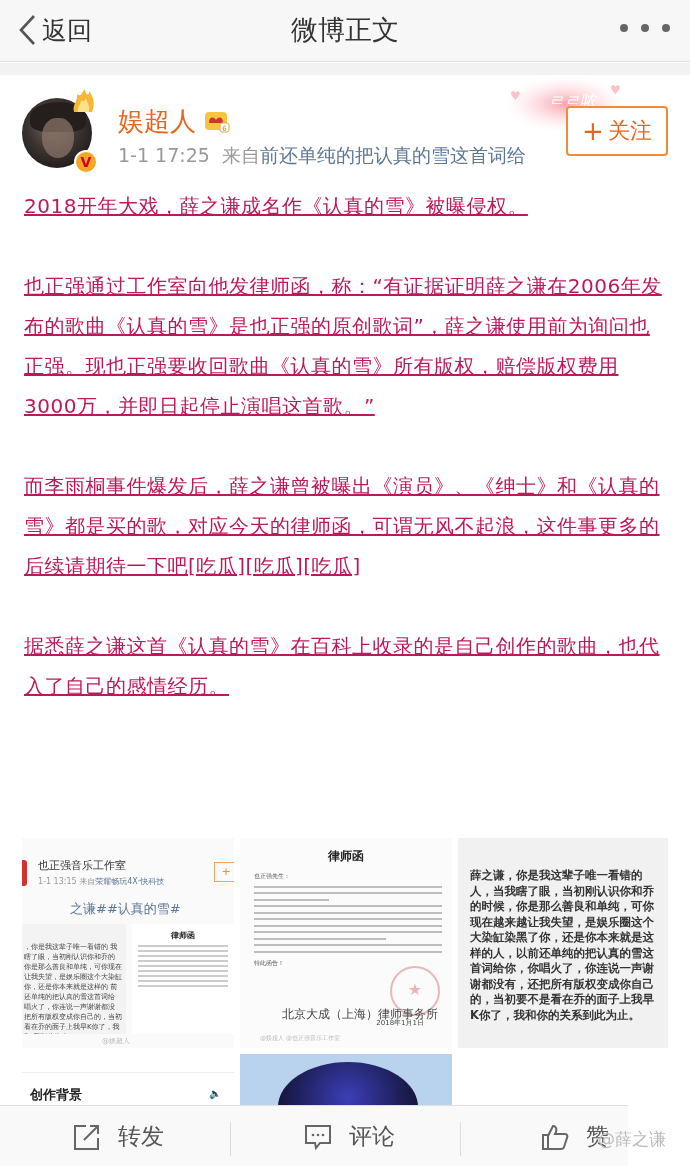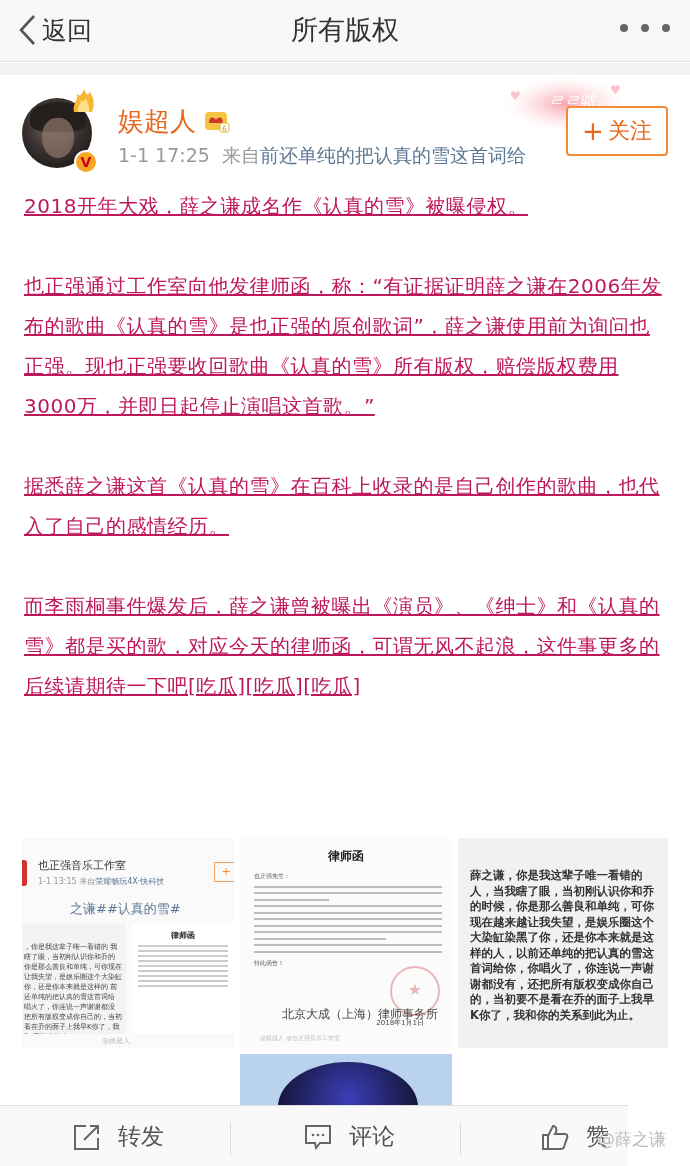--- a/index.html
+++ b/index.html
@@ -83,21 +83,21 @@
 </head>
 <body>
 
 <div class="navbar">
   <div class="nav-back">
     <svg viewBox="0 0 20 32">
         <polyline points="16,2 3,16 16,30" fill="none" stroke="#555" stroke-width="2.6"></polyline>
       </svg>
     <span>返回</span>
   </div>
-  <div class="nav-title">所有版权</div>
+  <div class="nav-title">微博正文</div>
   <div class="nav-more">
     <span></span>
       <span></span>
       <span></span>
   </div>
 </div>
 <div class="gap-strip"></div>
 
 <div class="header">
   <div class="avatar-wrap">
@@ -136,22 +136,22 @@
   </svg>
   <div class="follow-btn">
     <span class="plus">+</span>
     <span>关注</span>
   </div>
 </div>
 
 <div class="content">
   <p>2018开年大戏，薛之谦成名作《认真的雪》被曝侵权。</p>
   <p>也正强通过工作室向他发律师函，称：“有证据证明薛之谦在2006年发布的歌曲《认真的雪》是也正强的原创歌词”，薛之谦使用前为询问也正强。现也正强要收回歌曲《认真的雪》所有版权，赔偿版权费用3000万，并即日起停止演唱这首歌。”</p>
+  <p>而李雨桐事件爆发后，薛之谦曾被曝出《演员》、《绅士》和《认真的雪》都是买的歌，对应今天的律师函，可谓无风不起浪，这件事更多的后续请期待一下吧[吃瓜][吃瓜][吃瓜]</p>
   <p>据悉薛之谦这首《认真的雪》在百科上收录的是自己创作的歌曲，也代入了自己的感情经历。</p>
-  <p>而李雨桐事件爆发后，薛之谦曾被曝出《演员》、《绅士》和《认真的雪》都是买的歌，对应今天的律师函，可谓无风不起浪，这件事更多的后续请期待一下吧[吃瓜][吃瓜][吃瓜]</p>
 </div>
 
 <div class="images">
 
   <div class="img-card img1">
     <div class="i1-head">
       <div class="i1-redtab"></div>
       <div class="i1-name">也正强音乐工作室</div>
       <div class="i1-meta"><span>1-1 13:15</span> <span>来自</span><span class="src">荣耀畅玩4X·快科技</span></div>
       <div class="i1-follow">+</div>
@@ -193,20 +193,25 @@
     <div class="seal"></div>
     <div class="letter-sign">北京大成（上海）律师事务所</div>
     <div class="letter-date">2018年1月1日</div>
     <div class="wm2">@娱超人  @也正强音乐工作室</div>
   </div>
 
   <div class="img-card img3">
     <div class="note3">薛之谦，你是我这辈子唯一看错的人，当我瞎了眼，当初刚认识你和乔的时候，你是那么善良和单纯，可你现在越来越让我失望，是娱乐圈这个大染缸染黑了你，还是你本来就是这样的人，以前还单纯的把认真的雪这首词给你，你唱火了，你连说一声谢谢都没有，还把所有版权变成你自己的，当初要不是看在乔的面子上我早K你了，我和你的关系到此为止。</div>
   </div>
 
+  <div class="img-card img4">
+    <div class="i4-line"></div>
+    <div class="i4-title">创作背景</div>
+    <div class="i4-speaker">🔈</div>
+  </div>
 
   <div class="img-card img5">
     <div class="i5-hair"></div>
   </div>
 </div>
 
 <div class="bottom-bar">
   <div class="bb-item bb-repost">
     <svg viewBox="0 0 30 30">
         <path d="M14 4 H3 V27 H26 V16" fill="none" stroke="#666" stroke-width="2"></path>

